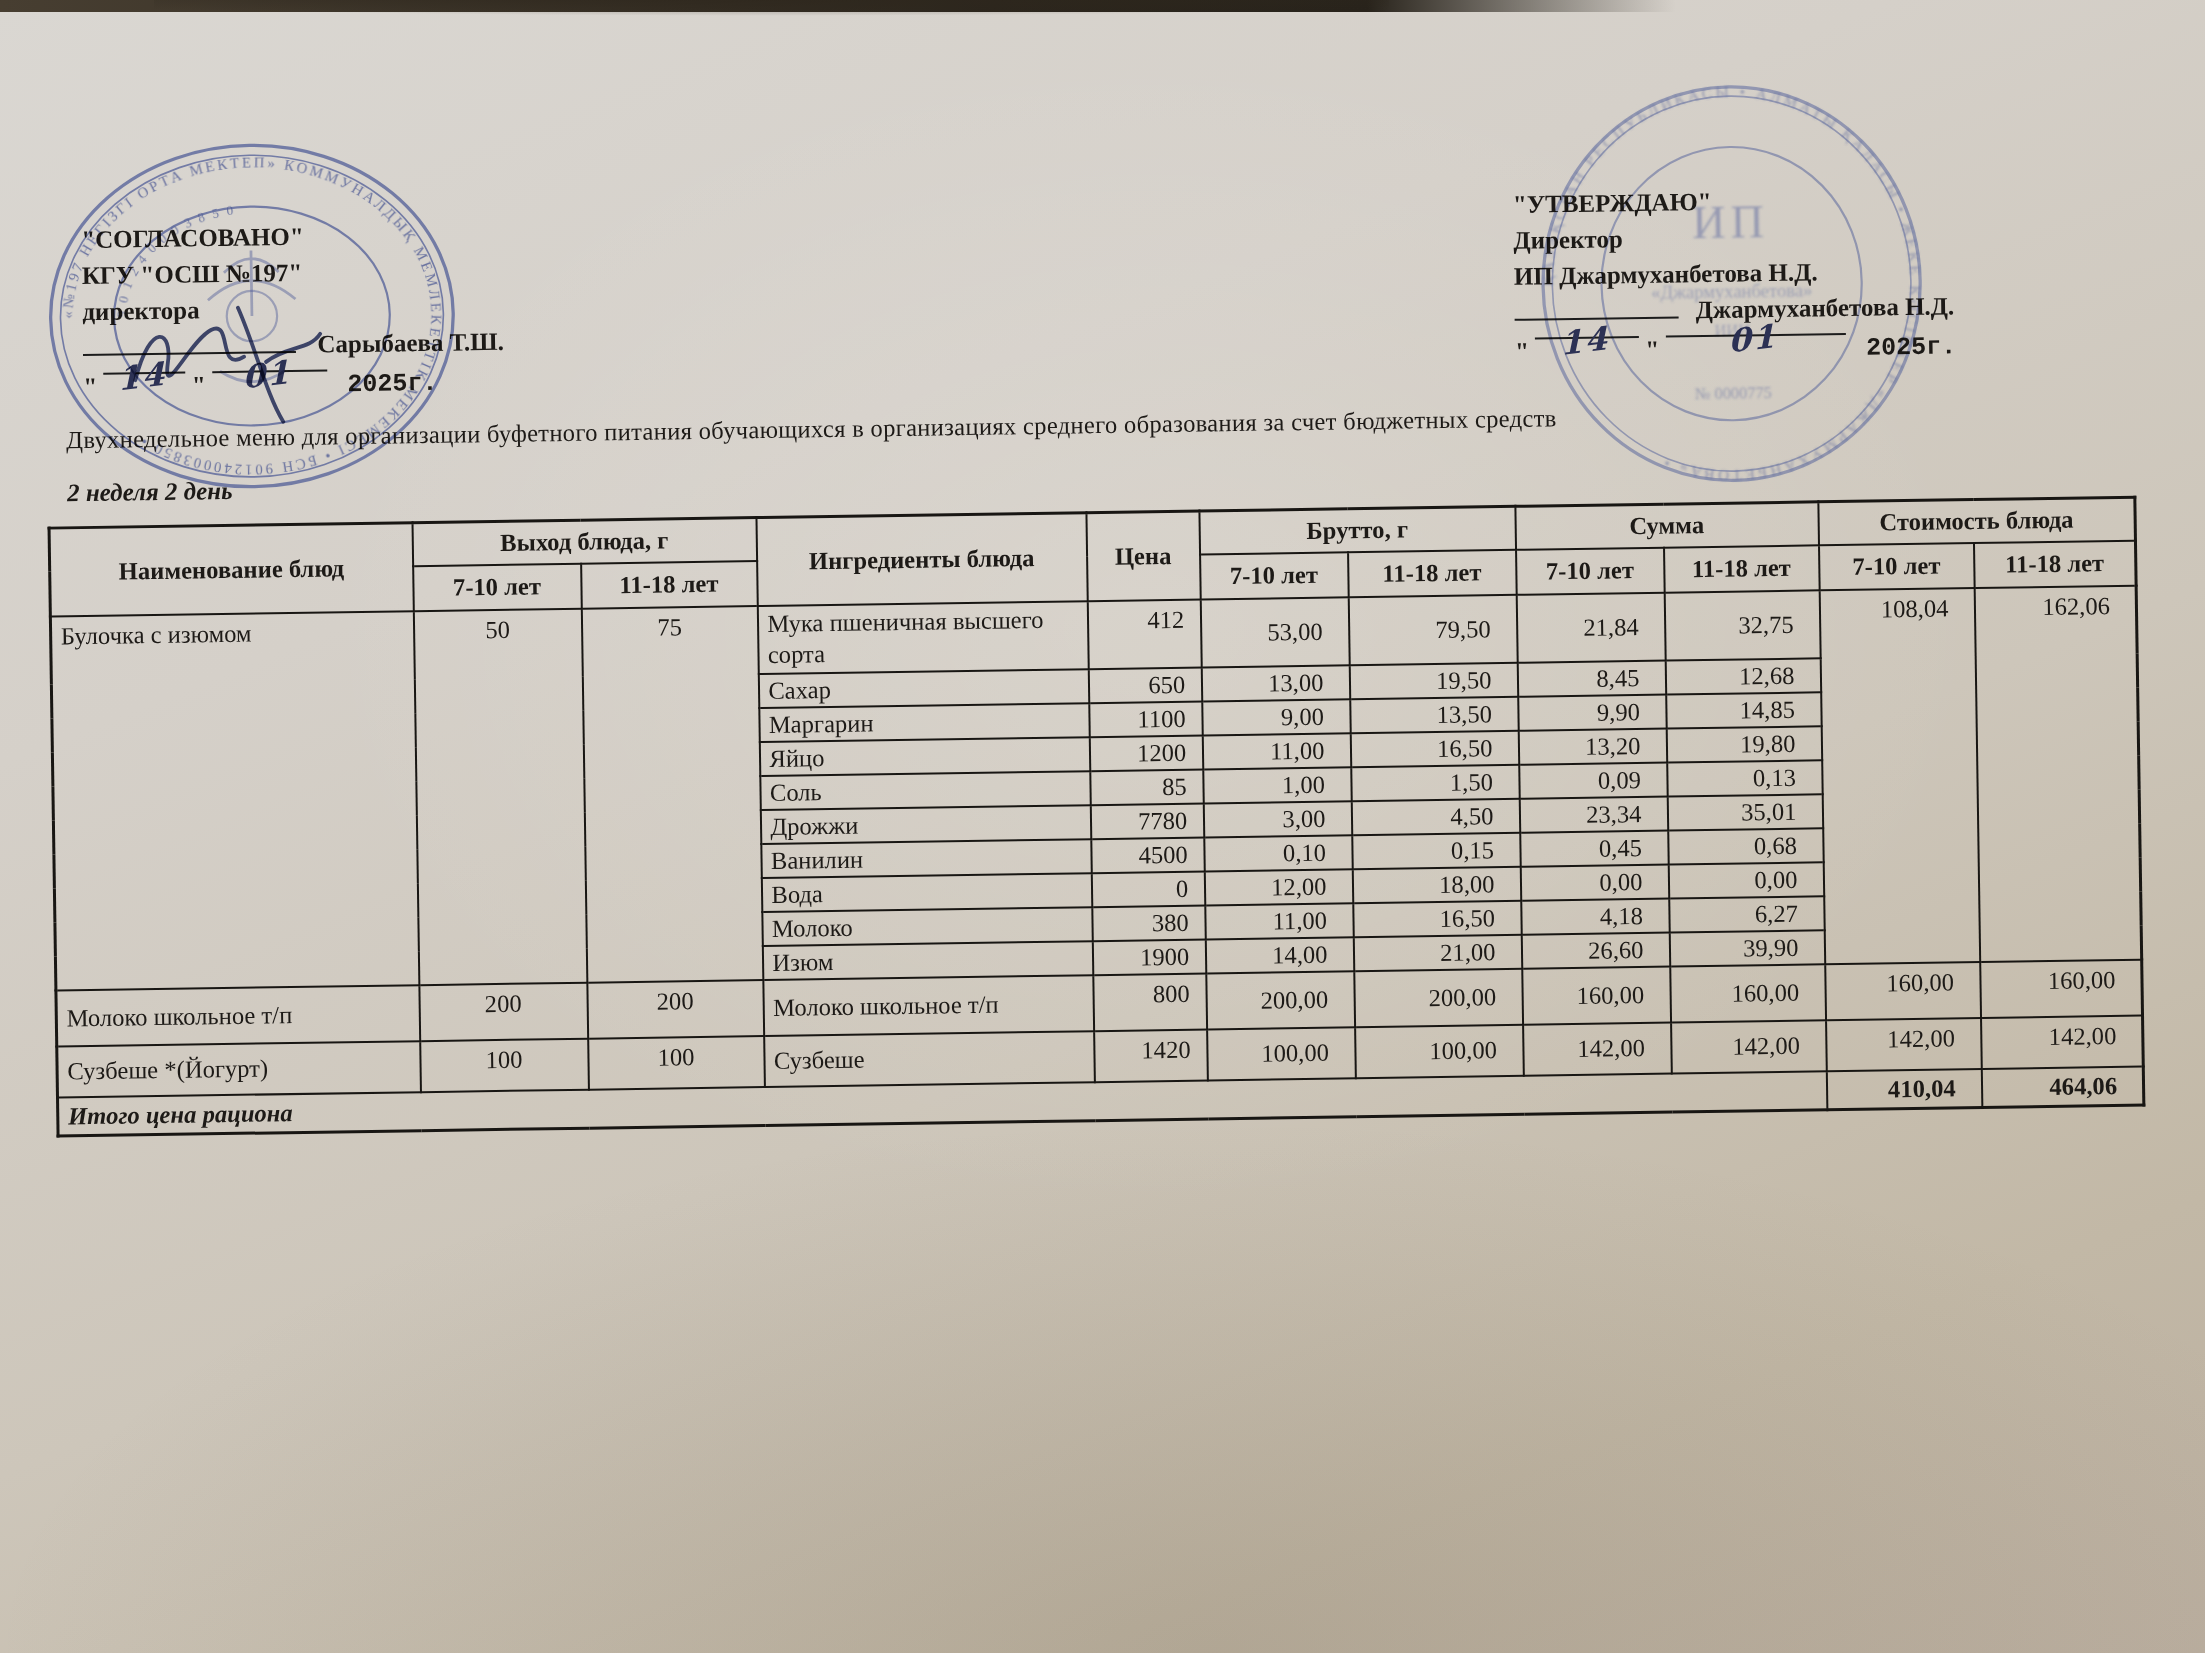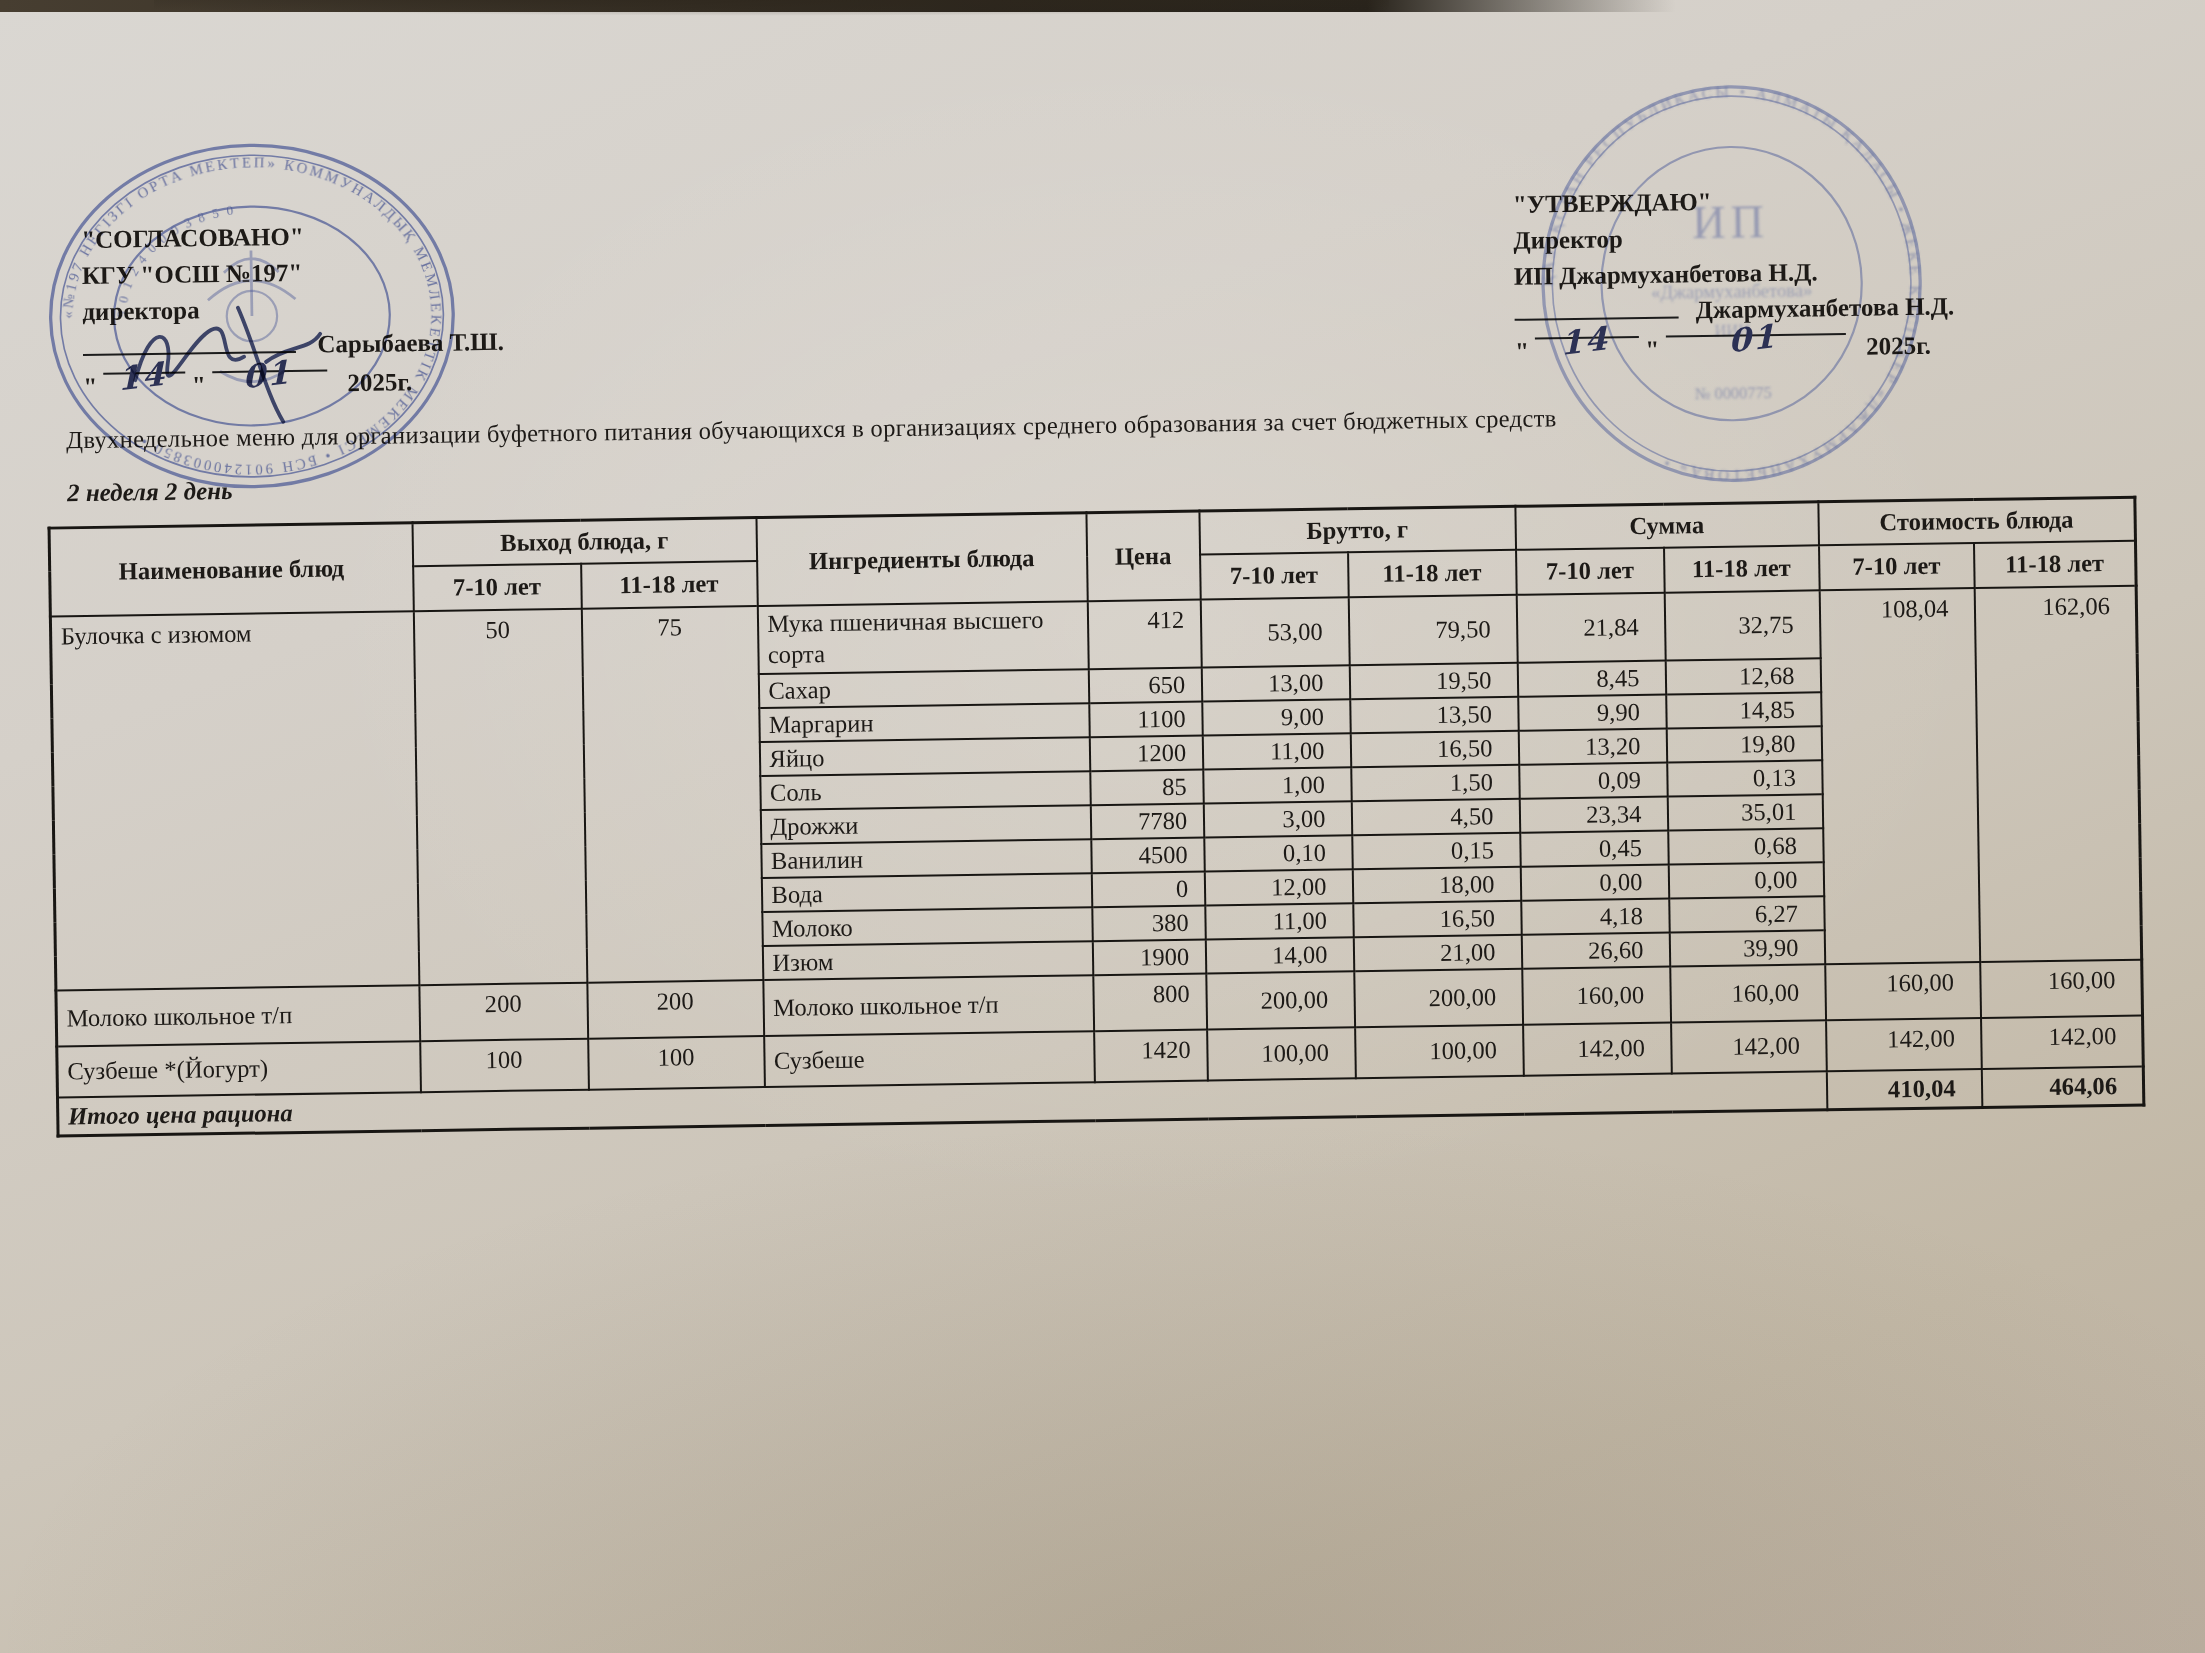--- a/index.html
+++ b/index.html
@@ -15,21 +15,21 @@
     background:linear-gradient(90deg,#473e31 0%,#2c261d 45%,#28231b 62%,rgba(40,35,27,0) 76%);}
   .top-wedge{position:absolute;top:0;left:7%;width:56%;height:28.4px;
     background:radial-gradient(ellipse 100% 120% at 50% -30%, rgba(46,39,29,.9), rgba(46,39,29,0) 72%);}
   #sheet{position:absolute;inset:0;transform:rotate(-0.85deg);transform-origin:1103px 820px;color:#1d1a17;}
 
   .sig-block{position:absolute;font-weight:bold;font-size:25px;line-height:36px;white-space:nowrap;}
   .u{display:inline-block;border-bottom:2.7px solid #1c1c1c;height:6.6px;vertical-align:baseline;}
   .hand{font-family:"DejaVu Serif",serif;font-style:italic;font-weight:bold;color:#2c3154;
         font-size:32px;display:inline-block;transform:rotate(-6deg) skewX(-8deg);letter-spacing:2.2px;}
   .hand-in-line{position:relative;top:-6.6px;}
-  .year{margin-left:14.2px;}
+  .year{margin-left:14.2px;font-family:Liberation Mono, monospace;}
 
   .doc-title{position:absolute;font-size:24.6px;white-space:nowrap;letter-spacing:0.3px;}
   .doc-subtitle{position:absolute;font-size:25px;font-weight:bold;font-style:italic;}
 
   table{border-collapse:collapse;table-layout:fixed;position:absolute;left:52px;top:511px;width:2087px;
         font-size:24.6px;background:transparent;}
   td,th{border:2.2px solid #181613;padding:0 8.8px;overflow:hidden;}
   table{border:3.8px solid #181613;}
   th{font-weight:bold;text-align:center;padding:2.2px 4.4px;}
   .l{text-align:left;} .c{text-align:center;} .r{text-align:right;padding-right:25px;}

